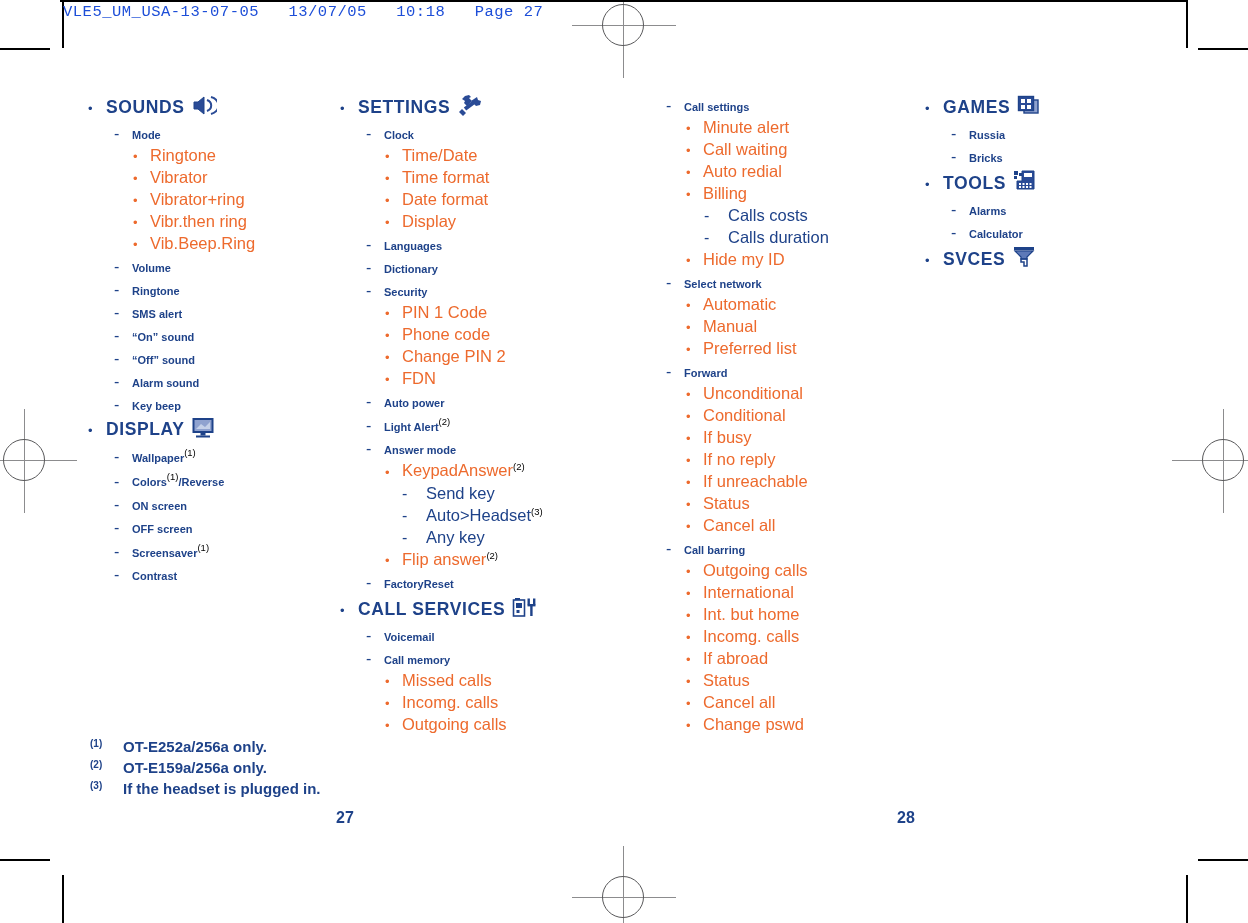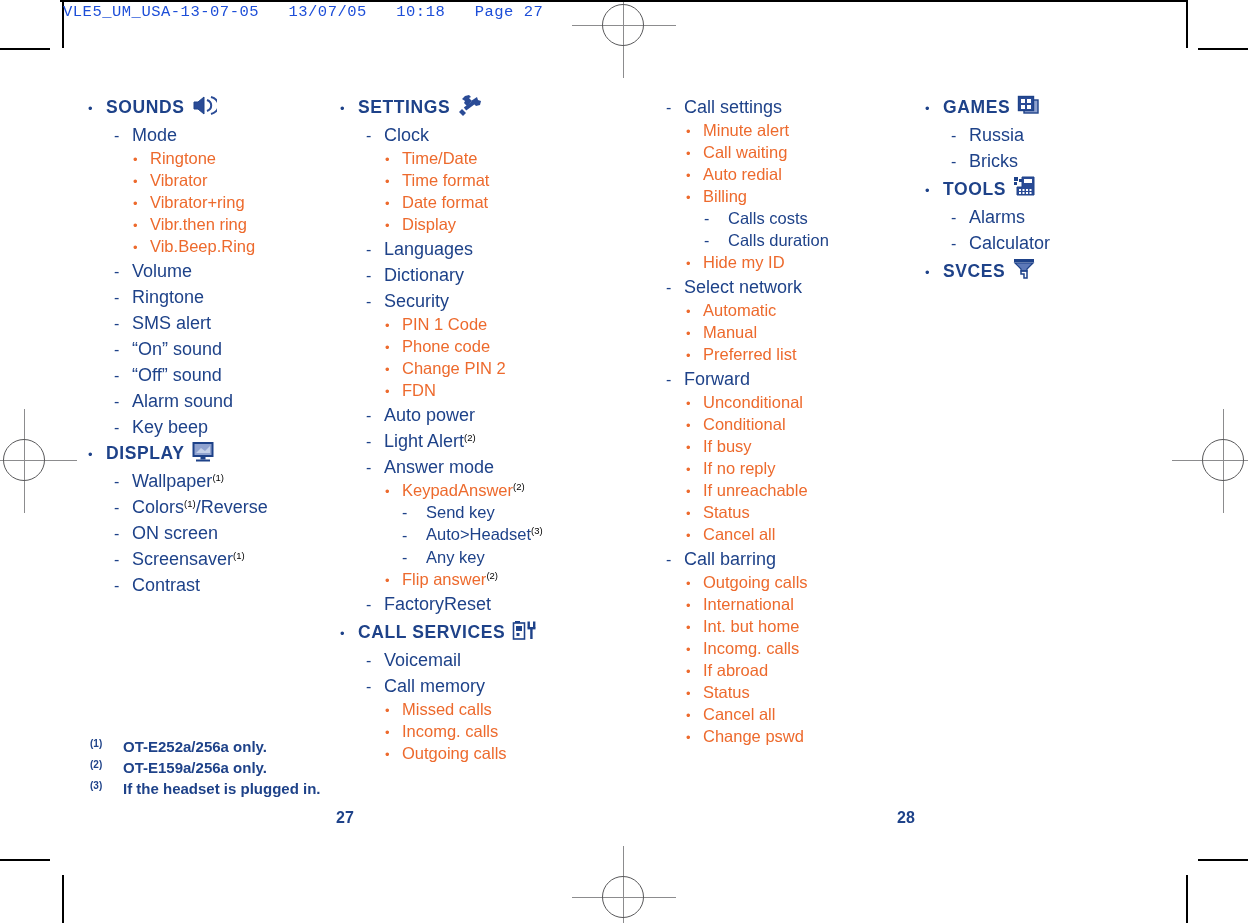--- a/index.html
+++ b/index.html
@@ -96,21 +96,21 @@
   .lvl1 > .label {
     color: #1e4289;
     font-weight: bold;
     font-size: 17.5px;
     letter-spacing: 0.6px;
   }
 
   
   .lvl2 { padding-top: 5px; padding-left: 26px; }
   .lvl2 > .bullet { width: 18px; color: #1e4289; font-size: 16px; }
-  .lvl2 > .label { color: #1e4289; font-size: 18px; }
+  .lvl2 > .label { color: #1e4289; font-size: 11px; font-weight: bold; }
 
   
   .lvl3 { padding-top: 3px; padding-left: 45px; }
   .lvl3 > .bullet { width: 17px; color: #ed6a2d; font-size: 13px; }
   .lvl3 > .label { color: #ed6a2d; font-size: 16.5px; }
 
   
   .lvl4 { padding-top: 3px; padding-left: 62px; }
   .lvl4 > .bullet { width: 24px; color: #1e4289; font-size: 16px; }
   .lvl4 > .label { color: #1e4289; font-size: 16.5px; }
@@ -231,20 +231,21 @@
         <li class="node lvl1"><span class="bullet">•</span><span class="label">DISPLAY</span><span class="ico"><svg width="24" height="21" viewBox="0 0 24 21">
       <rect x="1.5" y="1" width="21" height="15" fill="#1e4289"></rect>
       <rect x="3.5" y="3" width="17" height="11" fill="#8fa2cf"></rect>
       <path d="M5 12 l5-5 4 3 5-5 v7 Z" fill="#c4d0e8"></path>
       <rect x="9.5" y="16" width="5" height="2.5" fill="#1e4289"></rect>
       <rect x="5" y="18.5" width="14" height="2" fill="#1e4289"></rect>
     </svg></span></li>
         <li class="node lvl2"><span class="bullet">-</span><span class="label">Wallpaper</span><sup class="fn">(1)</sup></li>
         <li class="node lvl2"><span class="bullet">-</span><span class="label">Colors</span><sup class="fn">(1)</sup><span class="label">/Reverse</span></li>
         <li class="node lvl2"><span class="bullet">-</span><span class="label">ON screen</span></li>
+        <li class="node lvl2"><span class="bullet">-</span><span class="label">OFF screen</span></li>
         <li class="node lvl2"><span class="bullet">-</span><span class="label">Screensaver</span><sup class="fn">(1)</sup></li>
         <li class="node lvl2"><span class="bullet">-</span><span class="label">Contrast</span></li>
       </ul>
   </div>
   <div class="col" id="col2">
     <ul class="tree">
         <li class="node lvl1"><span class="bullet">•</span><span class="label">SETTINGS</span><span class="ico"><svg width="26" height="21" viewBox="0 0 26 21">
       <path d="M5 4 l3 2 -1 2 3 3 5 -5 -3 -3 2 -1 -2 -2 -4 1 -3 3 Z" fill="#2a4b96"></path>
       <path d="M9 12 l4 4 -3 3 -4 -4 Z" fill="#2a4b96" transform="translate(-4,2)"></path>
       <path d="M14 6 l6 -4 1 3 3 1 -1 4 -4 1 -2 -2 z" fill="#2a4b96"></path>

